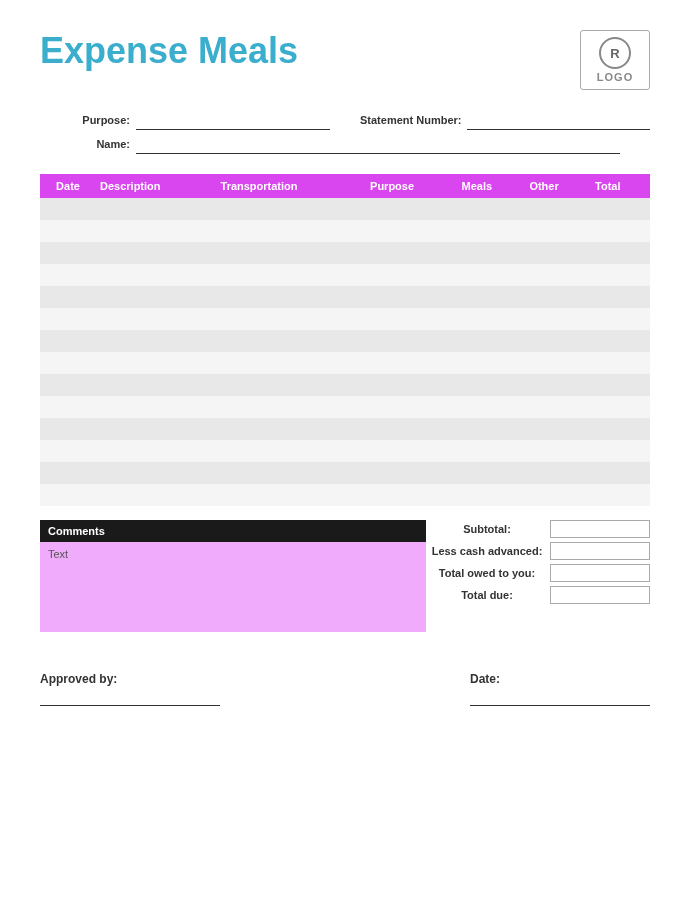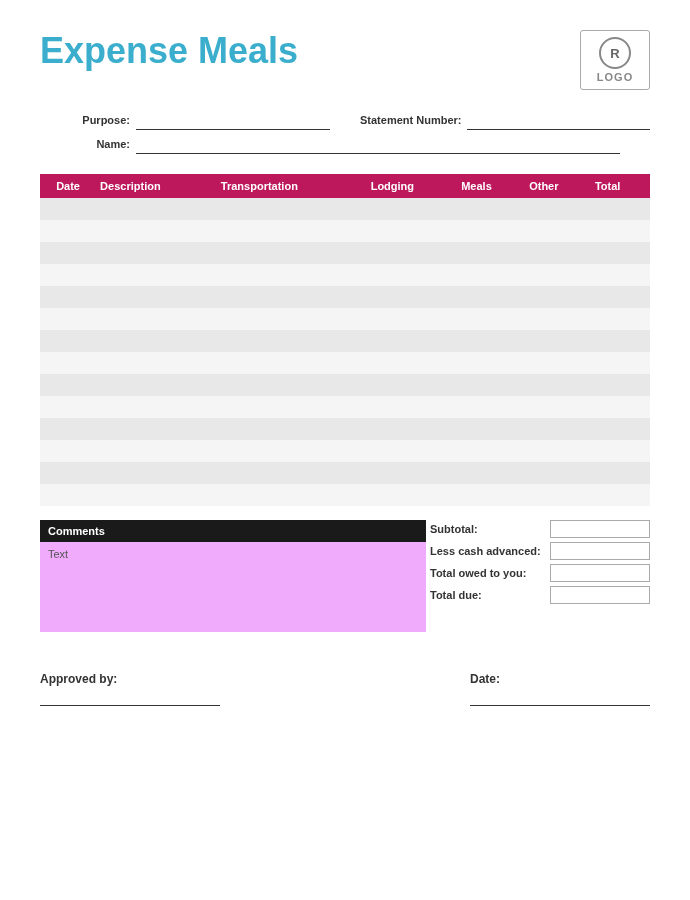--- a/index.html
+++ b/index.html
@@ -105,21 +105,21 @@
     }
 
     
     .expense-table {
       width: 100%;
       border-collapse: collapse;
       margin-bottom: 14px;
     }
 
     .expense-table thead tr {
-      background: #be185d;
+      background: #d946ef;
       margin-left: 40px;
     }
 
     .expense-table thead th {
       color: #fff;
       font-size: 11px;
       font-weight: bold;
       padding: 6px 4px;
       text-align: left;
     }
@@ -177,21 +177,21 @@
     .summary-row {
       display: flex;
       align-items: center;
       margin-bottom: 4px;
     }
 
     .summary-label {
       font-size: 11px;
       font-weight: bold;
       color: #333;
-      text-align: left;
+      text-align: center;
       flex: 1;
       padding-right: 6px;
     }
 
     .summary-value-box {
       width: 100px;
       border: 1px solid #aaa;
       height: 18px;
       background: #fff;
     }
@@ -259,21 +259,21 @@
     </div>
 
   </div>
 
   <table class="expense-table">
     <thead>
       <tr>
         <th>Date</th>
         <th>Description</th>
         <th>Transportation</th>
-        <th>Lodging</th>
+        <th>Purpose</th>
         <th>Meals</th>
         <th>Other</th>
         <th>Total</th>
       </tr>
     </thead>
     <tbody id="table-body">
     <tr>
           <td></td>
           <td></td>
           <td></td>

